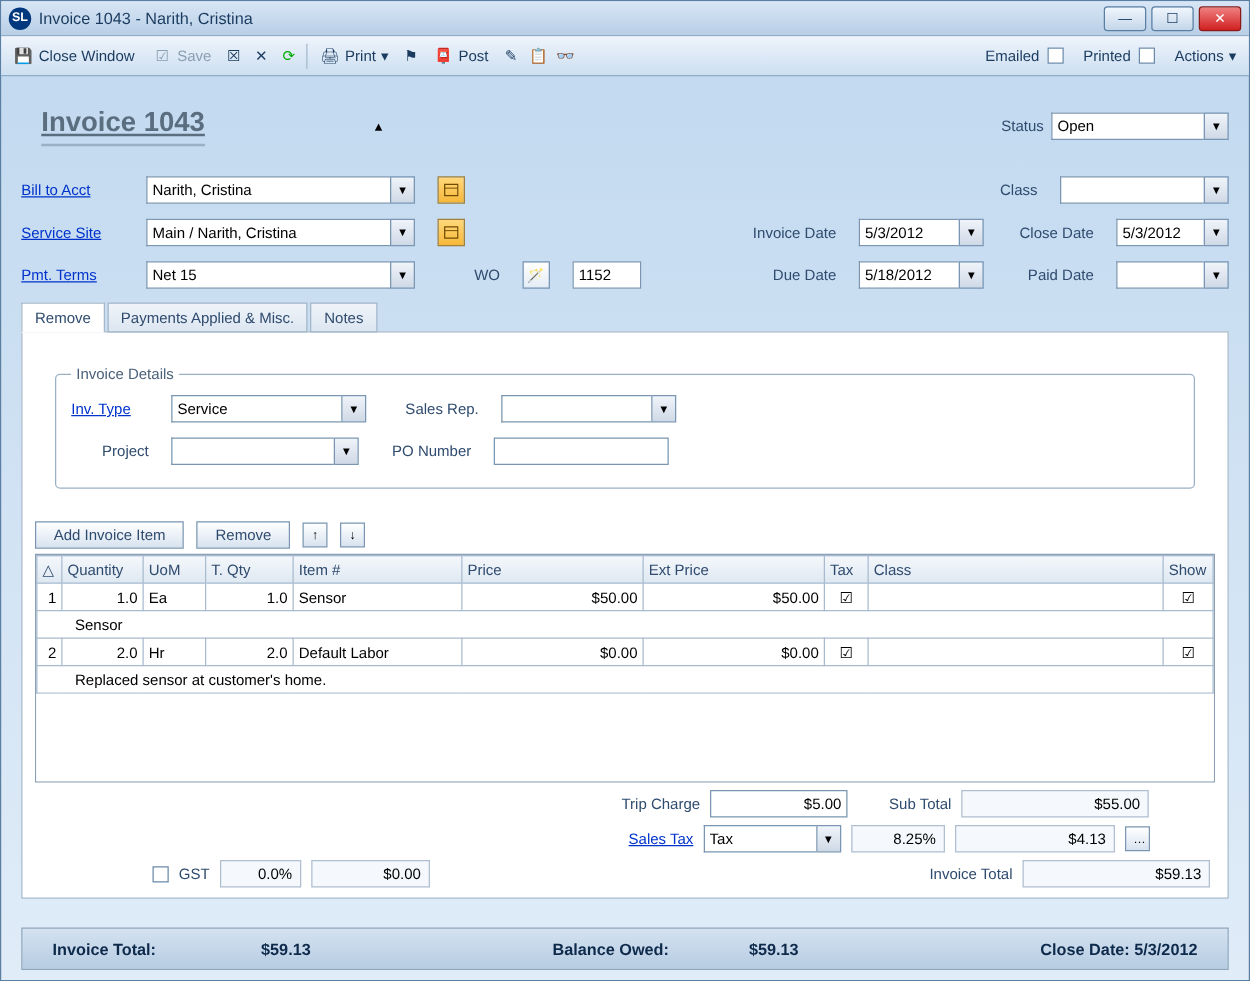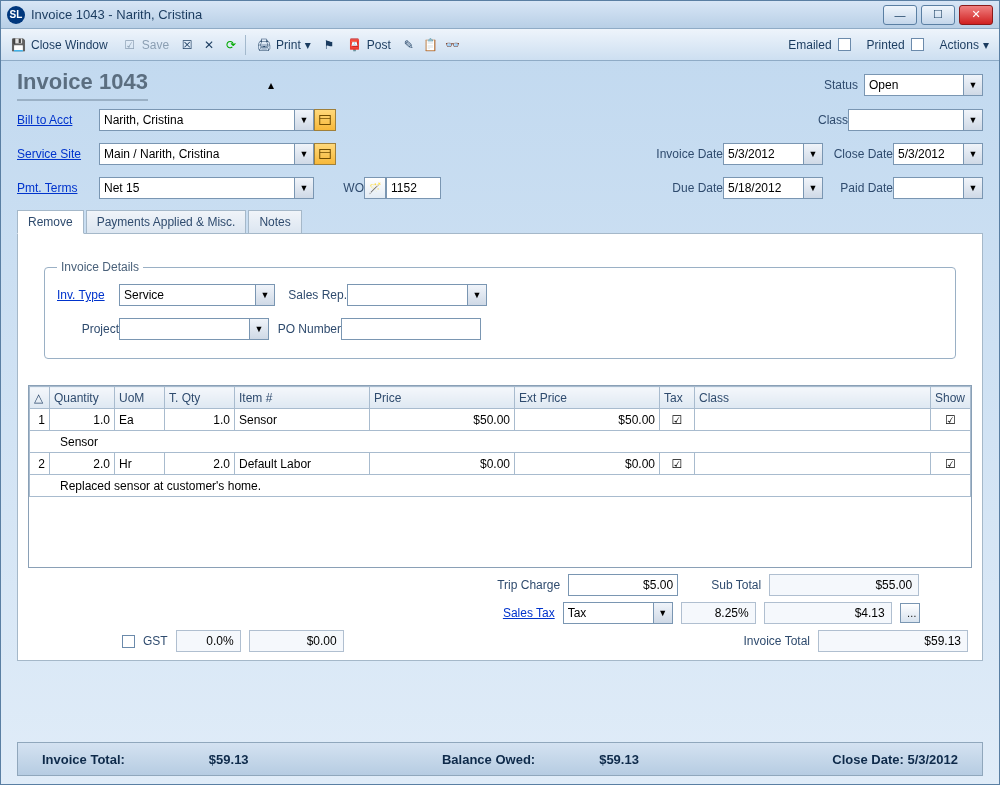--- a/index.html
+++ b/index.html
@@ -85,31 +85,32 @@
   height: 13px;
   border: 1px solid #6b8aab;
   background: #fff;
   margin-left: 2px;
 }
 .main {
   padding: 8px 16px 8px 16px;
 }
 .hdr-row { display: flex; align-items: center; margin-bottom: 6px; }
 h1 {
-  margin: 0;
+  margin: 16px;
   font-size: 22px;
   font-weight: bold;
   color: #5b6e80;
   border-bottom: 2px solid #9ab0c5;
   padding-bottom: 4px;
   display: inline-block;
+  text-decoration: underline;
 }
 .label { color: #2f4b6e; text-align: right; }
 .link-label { color: #0033cc; text-decoration: underline; cursor: pointer; }
-.field-row { display: flex; align-items: center; gap: 0; margin-bottom: 8px; height: 26px; }
+.field-row { display: flex; align-items: center; gap: 18px; margin-bottom: 8px; height: 26px; }
 select, input[type="text"] {
   border: 1px solid #7a96b2;
   background: #fff;
   height: 22px;
   font-size: 12px;
   padding: 0 4px;
 }
 .combo {
   display: flex;
 }
@@ -302,21 +303,21 @@
   </div>
 
   <div class="main">
 
     <div class="hdr-row" style="justify-content:space-between;">
       <h1>Invoice 1043</h1>
       <span style="margin-left:120px">▴</span>
       <div style="display:flex;align-items:center;gap:6px;margin-left:auto">
         <span class="label">Status</span>
         <div class="combo">
-          <input type="text" style="width: 99px;" value="Open">
+          <input type="text" style="width: 122px;" value="Open">
           <div class="combo-btn">▼</div>
         </div>
       </div>
     </div>
 
     <div class="field-row">
       <span class="link-label" style="width:82px">Bill to Acct</span>
       <div class="combo">
         <input type="text" style="width: 195px;" value="Narith, Cristina">
         <div class="combo-btn">▼</div>
@@ -413,20 +414,26 @@
               <input type="text" style="width: 130px;" value="">
               <div class="combo-btn">▼</div>
             </div>
             <span class="label" style="width:72px">PO Number</span>
             <input type="text" style="width: 140px;" value="">
           </div>
         </fieldset>
 
       </div>
 
+      <div style="display:flex;gap:10px;align-items:center;margin-bottom:4px">
+        <button class="btn">Add Invoice Item</button>
+        <button class="btn">Remove</button>
+        <button class="small-btn">↑</button>
+        <button class="small-btn">↓</button>
+      </div>
 
       <div class="grid-wrap">
         <table class="grid">
           <thead>
             <tr>
               <th style="width:20px">△</th>
               <th style="width:65px">Quantity</th>
               <th style="width:50px">UoM</th>
               <th style="width:70px">T. Qty</th>
               <th style="width:135px">Item #</th>

